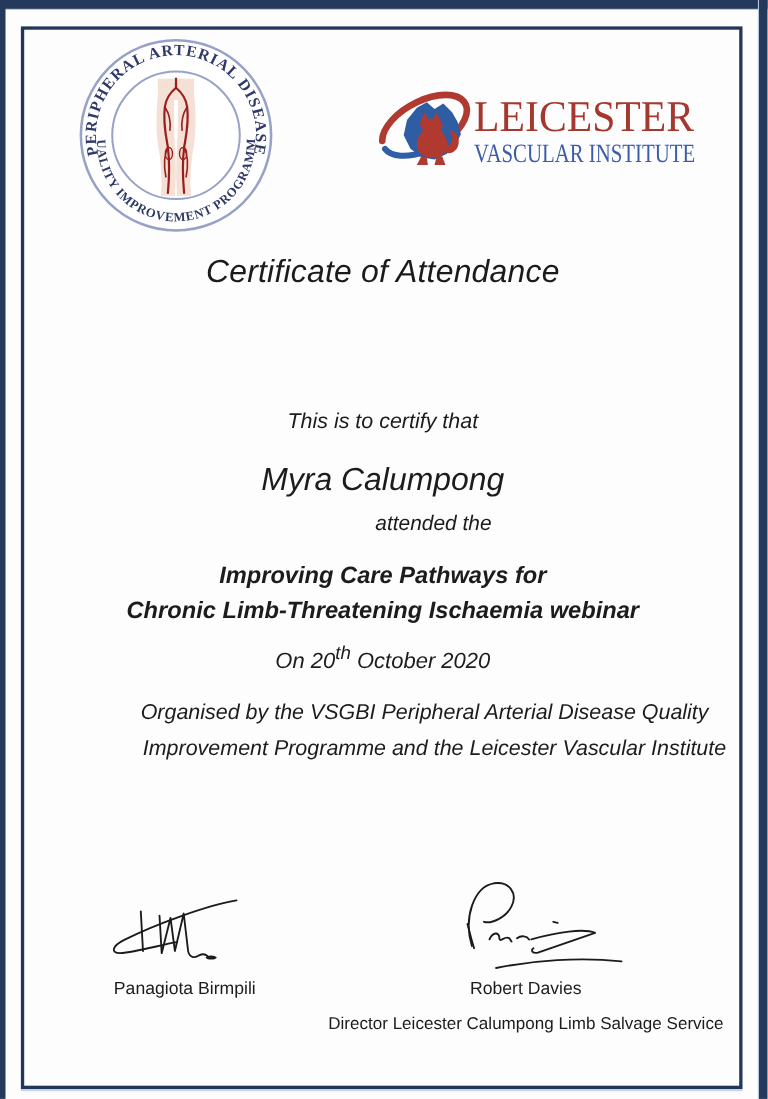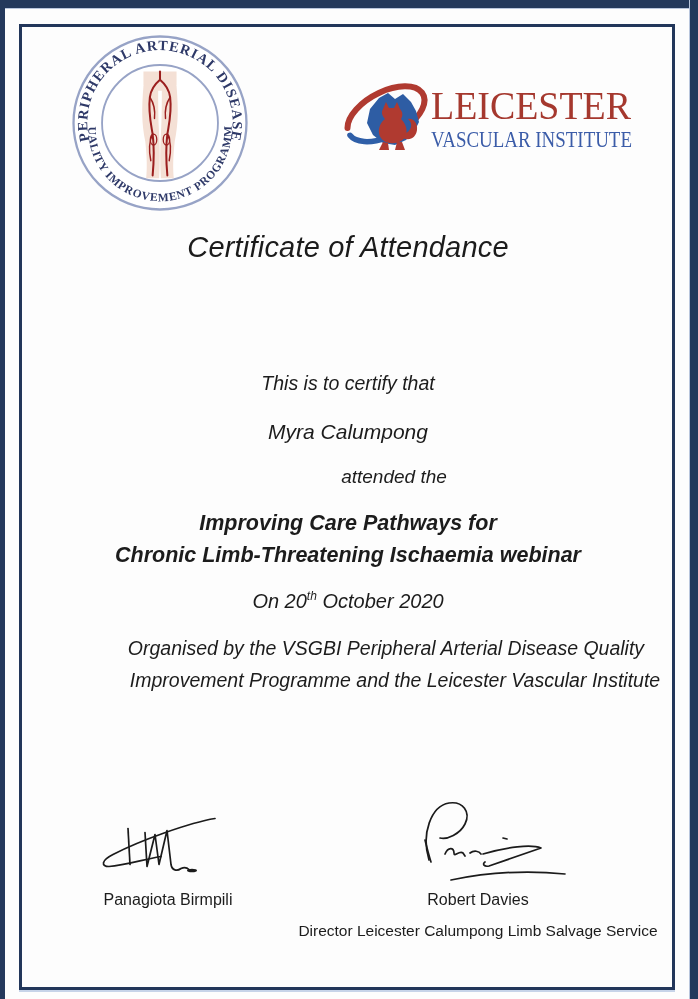--- a/index.html
+++ b/index.html
@@ -19,27 +19,27 @@
     position:absolute;left:19px;top:24px;width:650px;height:960px;
     border:3px solid #22365a;
     box-shadow:0 2px 0 #c7d4e9;
   }
   .abs{position:absolute;margin:0;}
   .centered{left:20px;width:656px;text-align:center;font-style:italic;}
   .padqip-logo{position:absolute;left:68px;top:31px;width:184px;height:184px;}
   .lvi-logo{position:absolute;left:343px;top:78px;width:292px;height:78px;}
   .cert-title{top:231px;font-size:29px;font-weight:400;letter-spacing:.2px;color:#1b1b1b;}
   .certify-line{top:372px;font-size:19.5px;}
-  .attendee-name{top:420px;font-size:21px;font-style:italic;}
+  .attendee-name{top:420px;font-size:29px;font-style:italic;}
   .attended-line{top:466px;font-size:19px;margin-left:46px;}
   .event-line{font-size:21.5px;font-weight:bold;}
   .event-1{top:511px;}
   .event-2{top:543px;}
   .date-line{top:590px;font-size:20px;}
-  .date-line sup{font-size:12px;vertical-align:super;line-height:0;}
+  .date-line sup{font-size:17px;vertical-align:super;line-height:0;}
   .org-line{font-size:19.5px;}
   .org-1{top:637px;margin-left:38px;}
   .org-2{top:669px;padding-left:47px;}
   .sig-col{position:absolute;text-align:center;}
   .sig-left{left:24px;width:288px;top:891px;}
   .sig-right{left:292px;width:372px;top:891px;}
   .sig-name{font-size:16px;margin:0;}
   .sig-title{font-size:15.5px;margin:13px 0 0 0;}
   .sig-svg{position:absolute;}
   .sig-svg-1{left:95px;top:812px;width:125px;height:66px;}

